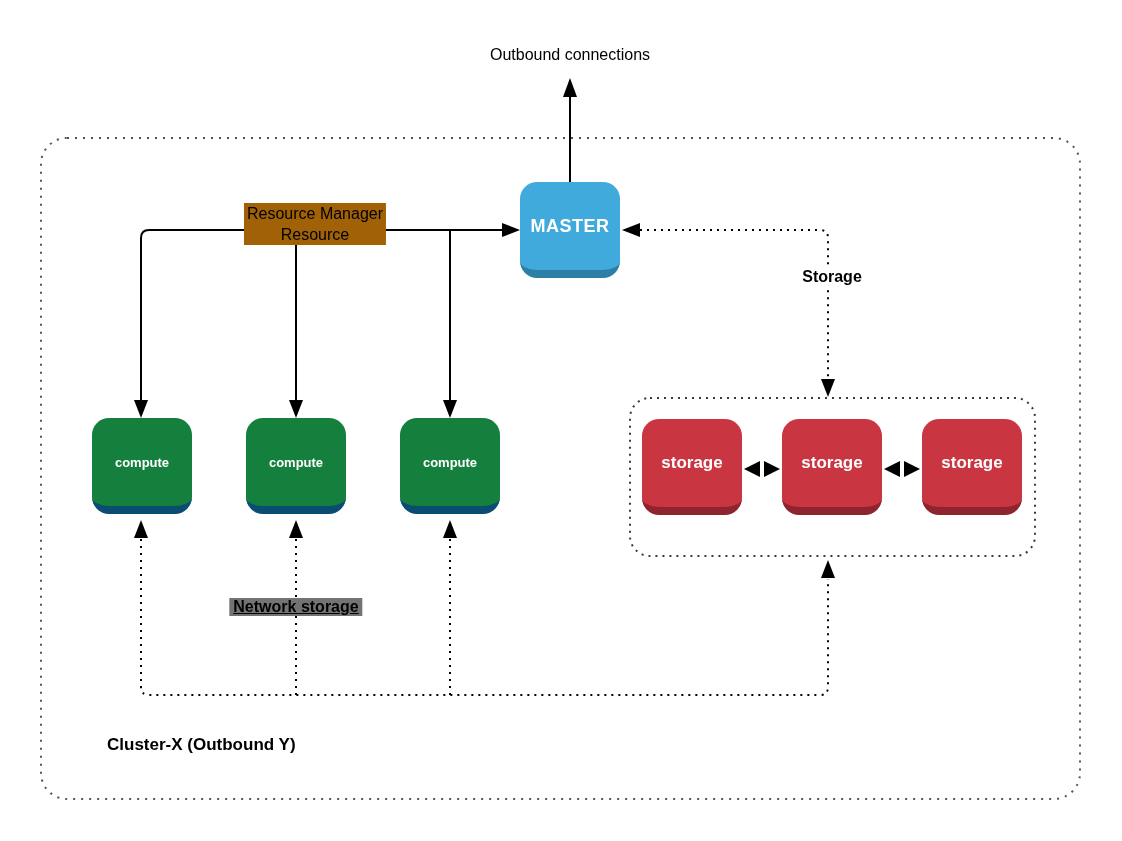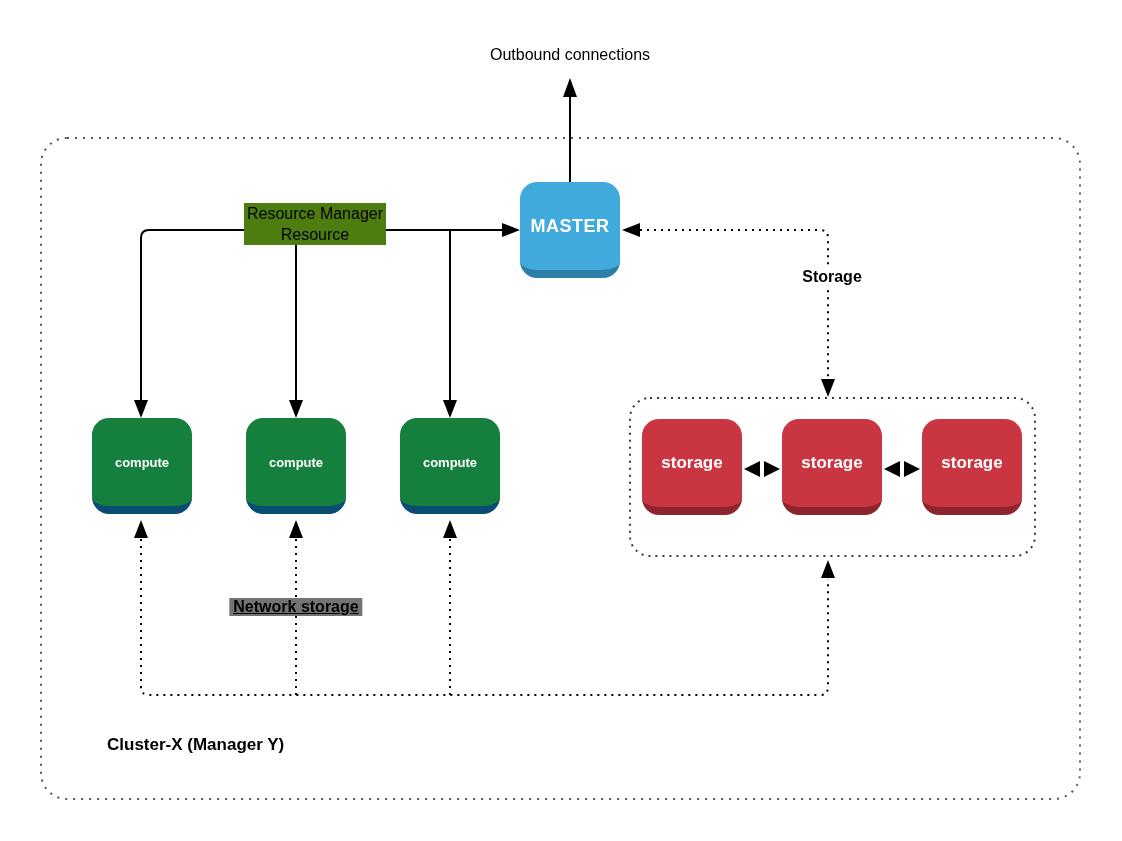--- a/index.html
+++ b/index.html
@@ -40,21 +40,21 @@
   .node.storage.s1{left:642px;}
   .node.storage.s2{left:782px;}
   .node.storage.s3{left:922px;}
 
   
   .lbl{position:absolute;color:#000000;white-space:nowrap;text-align:right;}
   .lbl.center{transform:translateX(-50%);}
   .lbl.outbound{left:570px;top:46px;font-size:16px;}
   .lbl.rm{
     left:315px;top:203px;font-size:16px;line-height:21px;
-    text-align:center;background:#4d7c0f;padding:0 3px;
+    text-align:center;background:#a16207;padding:0 3px;
   }
   .lbl.storage-edge{left:832px;top:268px;font-size:16px;font-weight:bold;background:#ffffff;padding:0 4px;}
   .lbl.network-edge{left:296px;top:598px;font-size:16px;font-weight:bold;background:#737373;padding:0 4px;text-decoration:underline;}
   .lbl.cluster{left:107px;top:735px;font-size:17px;font-weight:bold;}
 </style>
 </head>
 <body>
 
 <div class="canvas">
 
@@ -129,15 +129,15 @@
 
   <div class="lbl rm center">
     <div>Resource Manager</div>
     <div>Resource</div>
   </div>
 
   <div class="lbl storage-edge center">Storage</div>
 
   <div class="lbl network-edge center">Network storage</div>
 
-  <div class="lbl cluster">Cluster-X (Manager Y)</div>
+  <div class="lbl cluster">Cluster-X (Outbound Y)</div>
 
 </div>
 
 </body></html>

